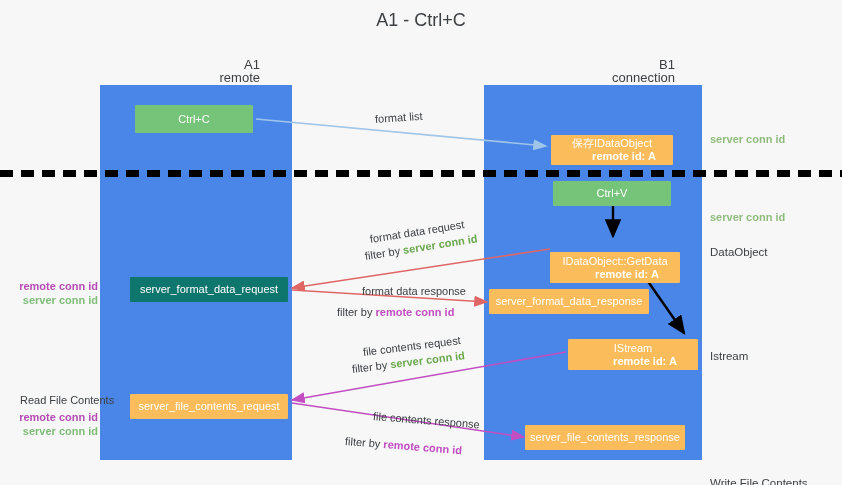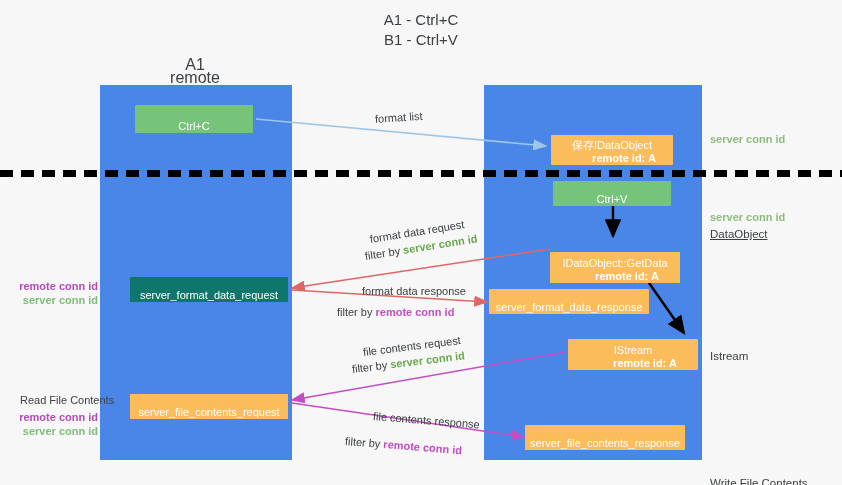--- a/index.html
+++ b/index.html
@@ -18,43 +18,43 @@
     width: 842px;
     height: 485px;
   }
   .abs { position: absolute; }
 
   
   #title {
     left: 0; top: 10px;
     width: 842px;
     text-align: center;
-    font-size: 15px;
+    font-size: 18px;
     color: #3c4043;
     line-height: 20px;
   }
 
   
   .col-band {
     background: #4a86e8;
   }
   .col-head {
-    text-align: center;
-    font-size: 16px;
+    text-align: right;
+    font-size: 13px;
     color: #3c4043;
     line-height: 13px;
   }
 
   
   .node {
     box-sizing: border-box;
     display: flex;
     flex-direction: column;
     align-items: center;
-    justify-content: flex-end;
+    justify-content: center;
     color: #ffffff;
     font-size: 11px;
     line-height: 13px;
     text-align: center;
     border-radius: 1px;
   }
   .node.green { background: #7bc47f; background: #76c47a; }
   .node .l2 { font-weight: bold; margin-left: 24px; }
 
   
@@ -110,26 +110,29 @@
     pointer-events: none;
   }
 </style>
 </head>
 <body>
 
 <div id="canvas">
 
   <div class="abs" id="title">
     <div>A1 - Ctrl+C</div>
-    <div>B1 - Ctrl+V</div>
   </div>
 
   <div class="abs col-head" style="left:130px; top:58px; width:130px;">
     <div>A1</div>
     <div>remote</div>
+  </div>
+  <div class="abs col-head" style="left:545px; top:58px; width:130px;">
+    <div>B1</div>
+    <div>connection</div>
   </div>
 
   <div class="abs col-band" style="left:100px; top:85px; width:192px; height:375px;"></div>
   <div class="abs col-band" style="left:484px; top:85px; width:218px; height:375px;"></div>
 
   <svg class="overlay">
     <defs>
       <marker id="ah-blue" markerWidth="9" markerHeight="7" refX="8" refY="3.5" orient="auto">
         <polygon points="0,0 9,3.5 0,7" fill="#9fc5e8"></polygon>
       </marker>
@@ -229,17 +232,17 @@
 
   <div class="abs side-note" style="left:8px; top:393px;margin-left:12px;">Read File Contents</div>
 
   <div class="abs side-note" style="left:10px; top:410px; width:88px; text-align:right;">
     <div class="purple">remote conn id</div>
     <div class="green">server conn id</div>
   </div>
 
   <div class="abs right-green" style="left:710px; top:133px;">server conn id</div>
   <div class="abs right-green" style="left:710px; top:211px;">server conn id</div>
-  <div class="abs right-note" style="left:710px; top:228px;text-decoration:underline;">DataObject</div>
+  <div class="abs right-note" style="left:710px; top:246px;">DataObject</div>
   <div class="abs right-note" style="left:710px; top:350px;">Istream</div>
   <div class="abs right-note" style="left:710px; top:432px;margin-top:45px;">Write File Contents</div>
 
 </div>
 
 </body></html>

